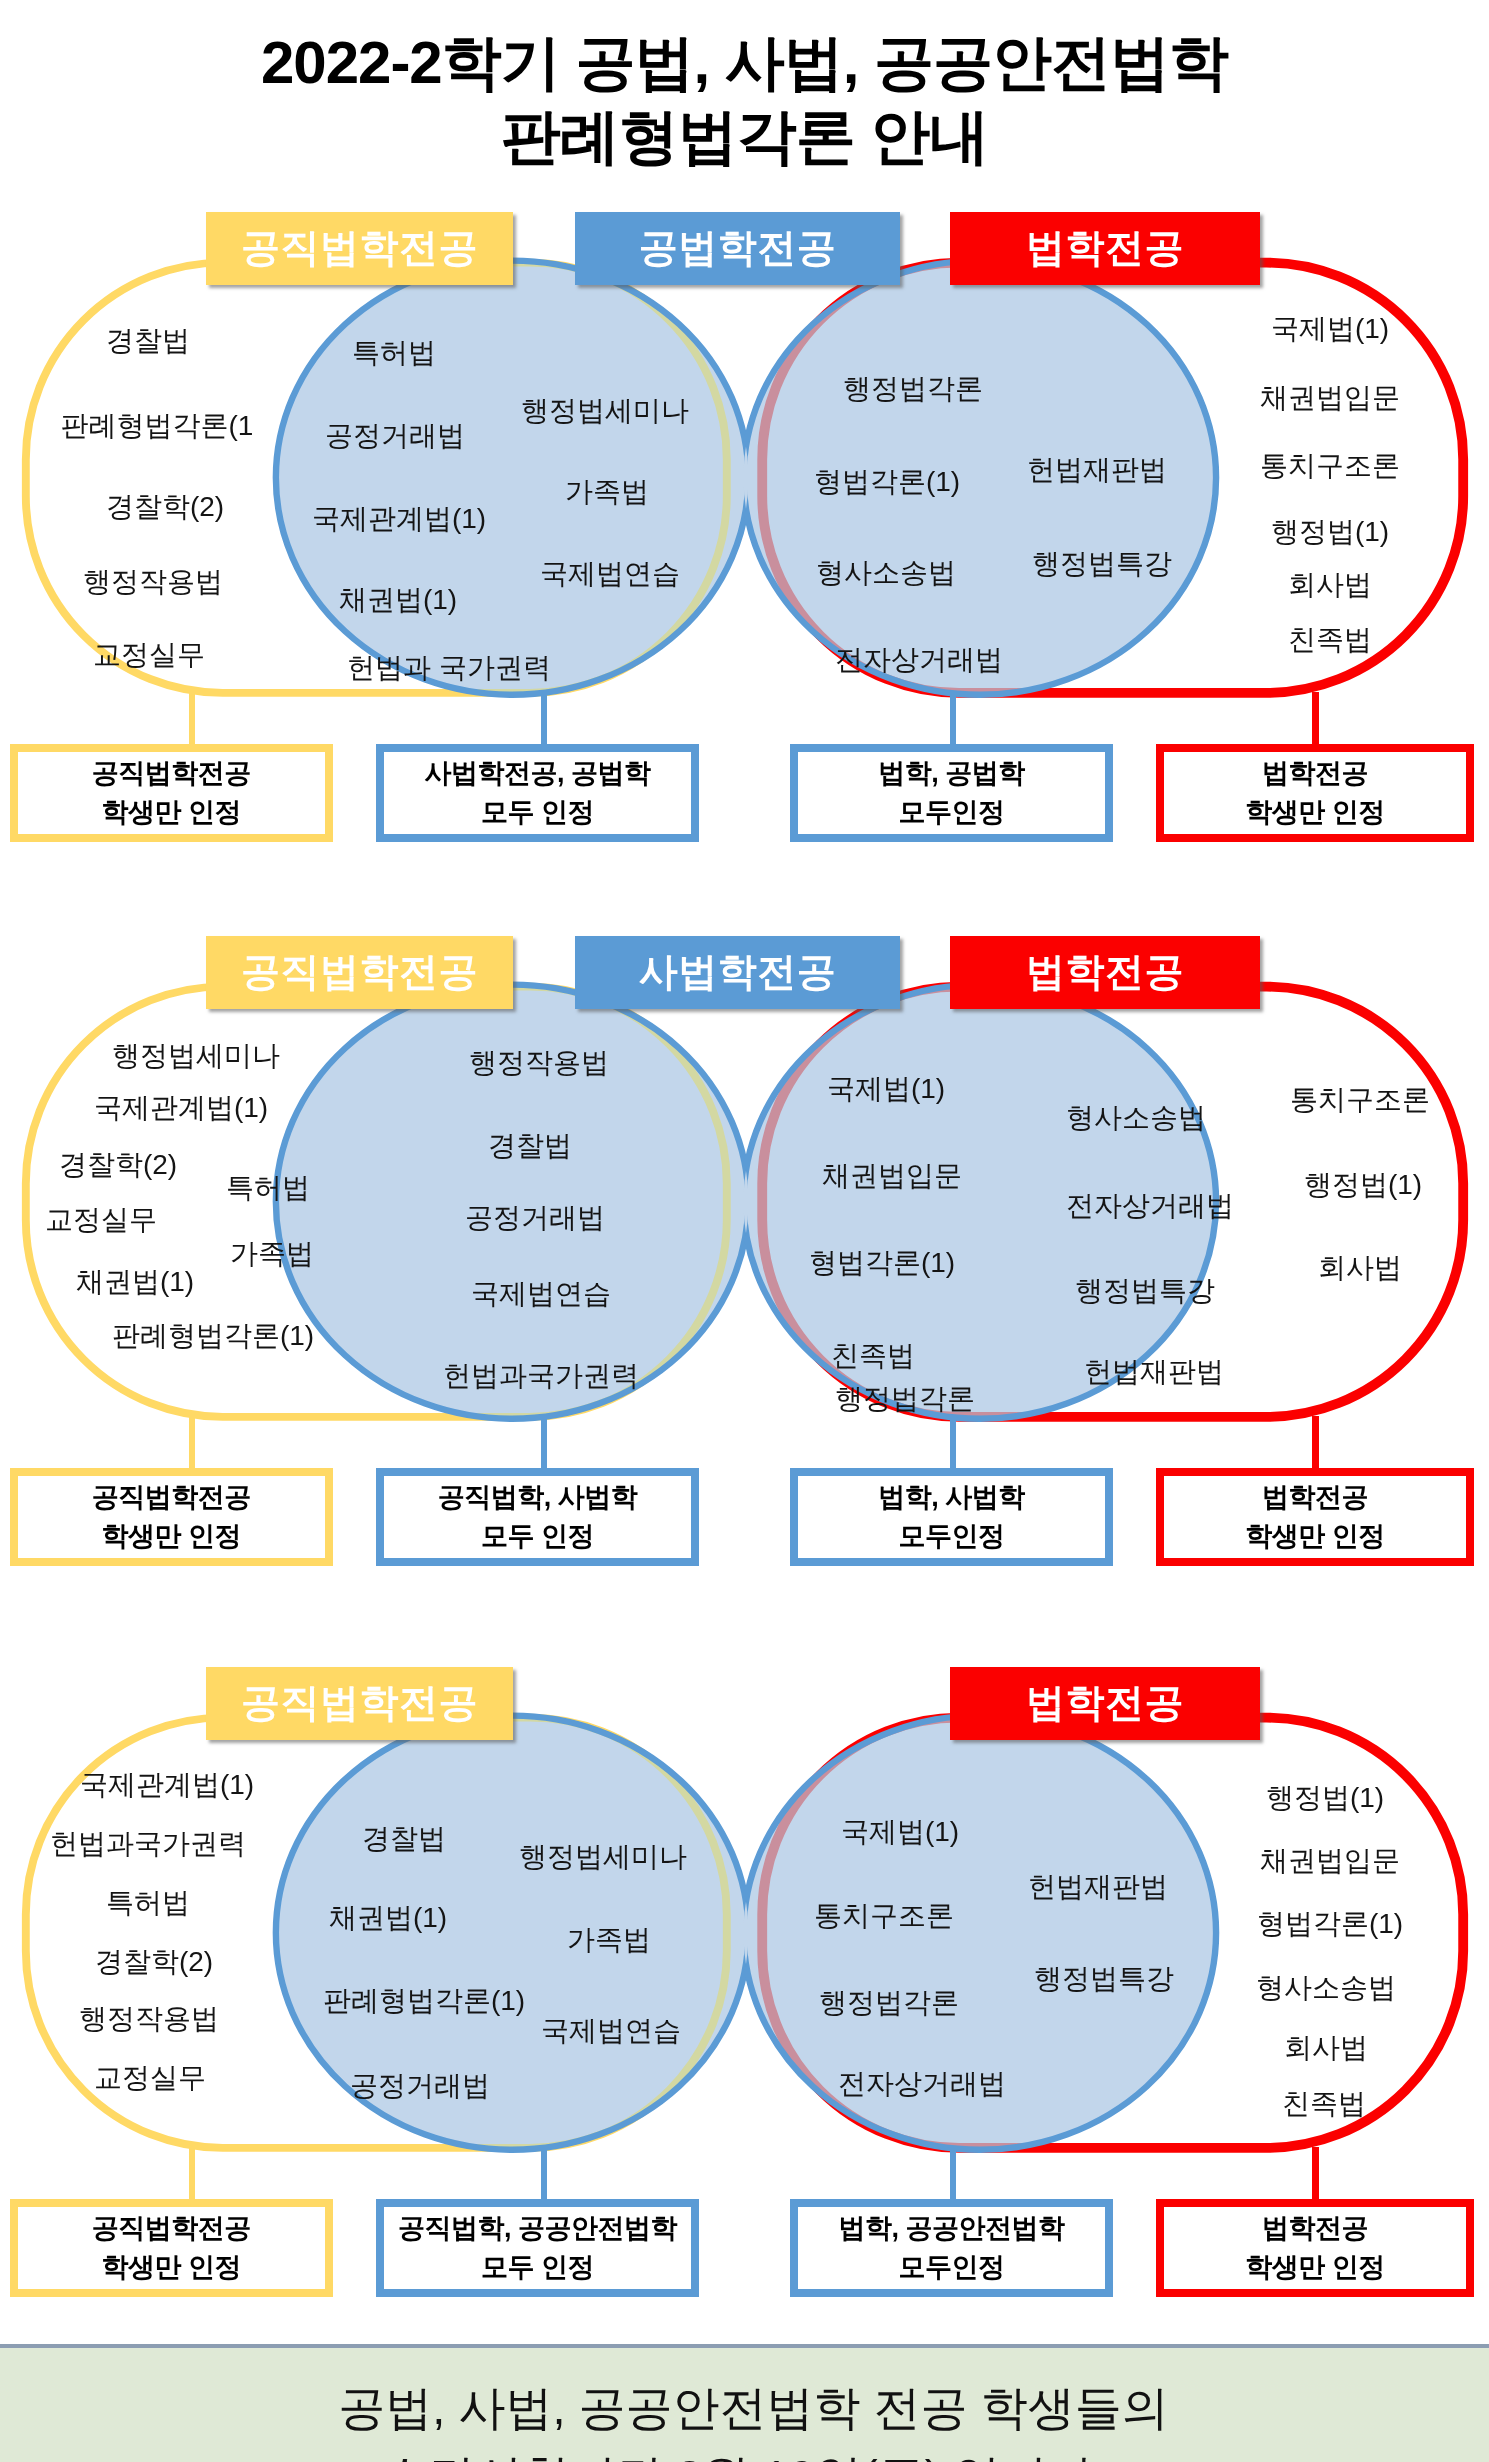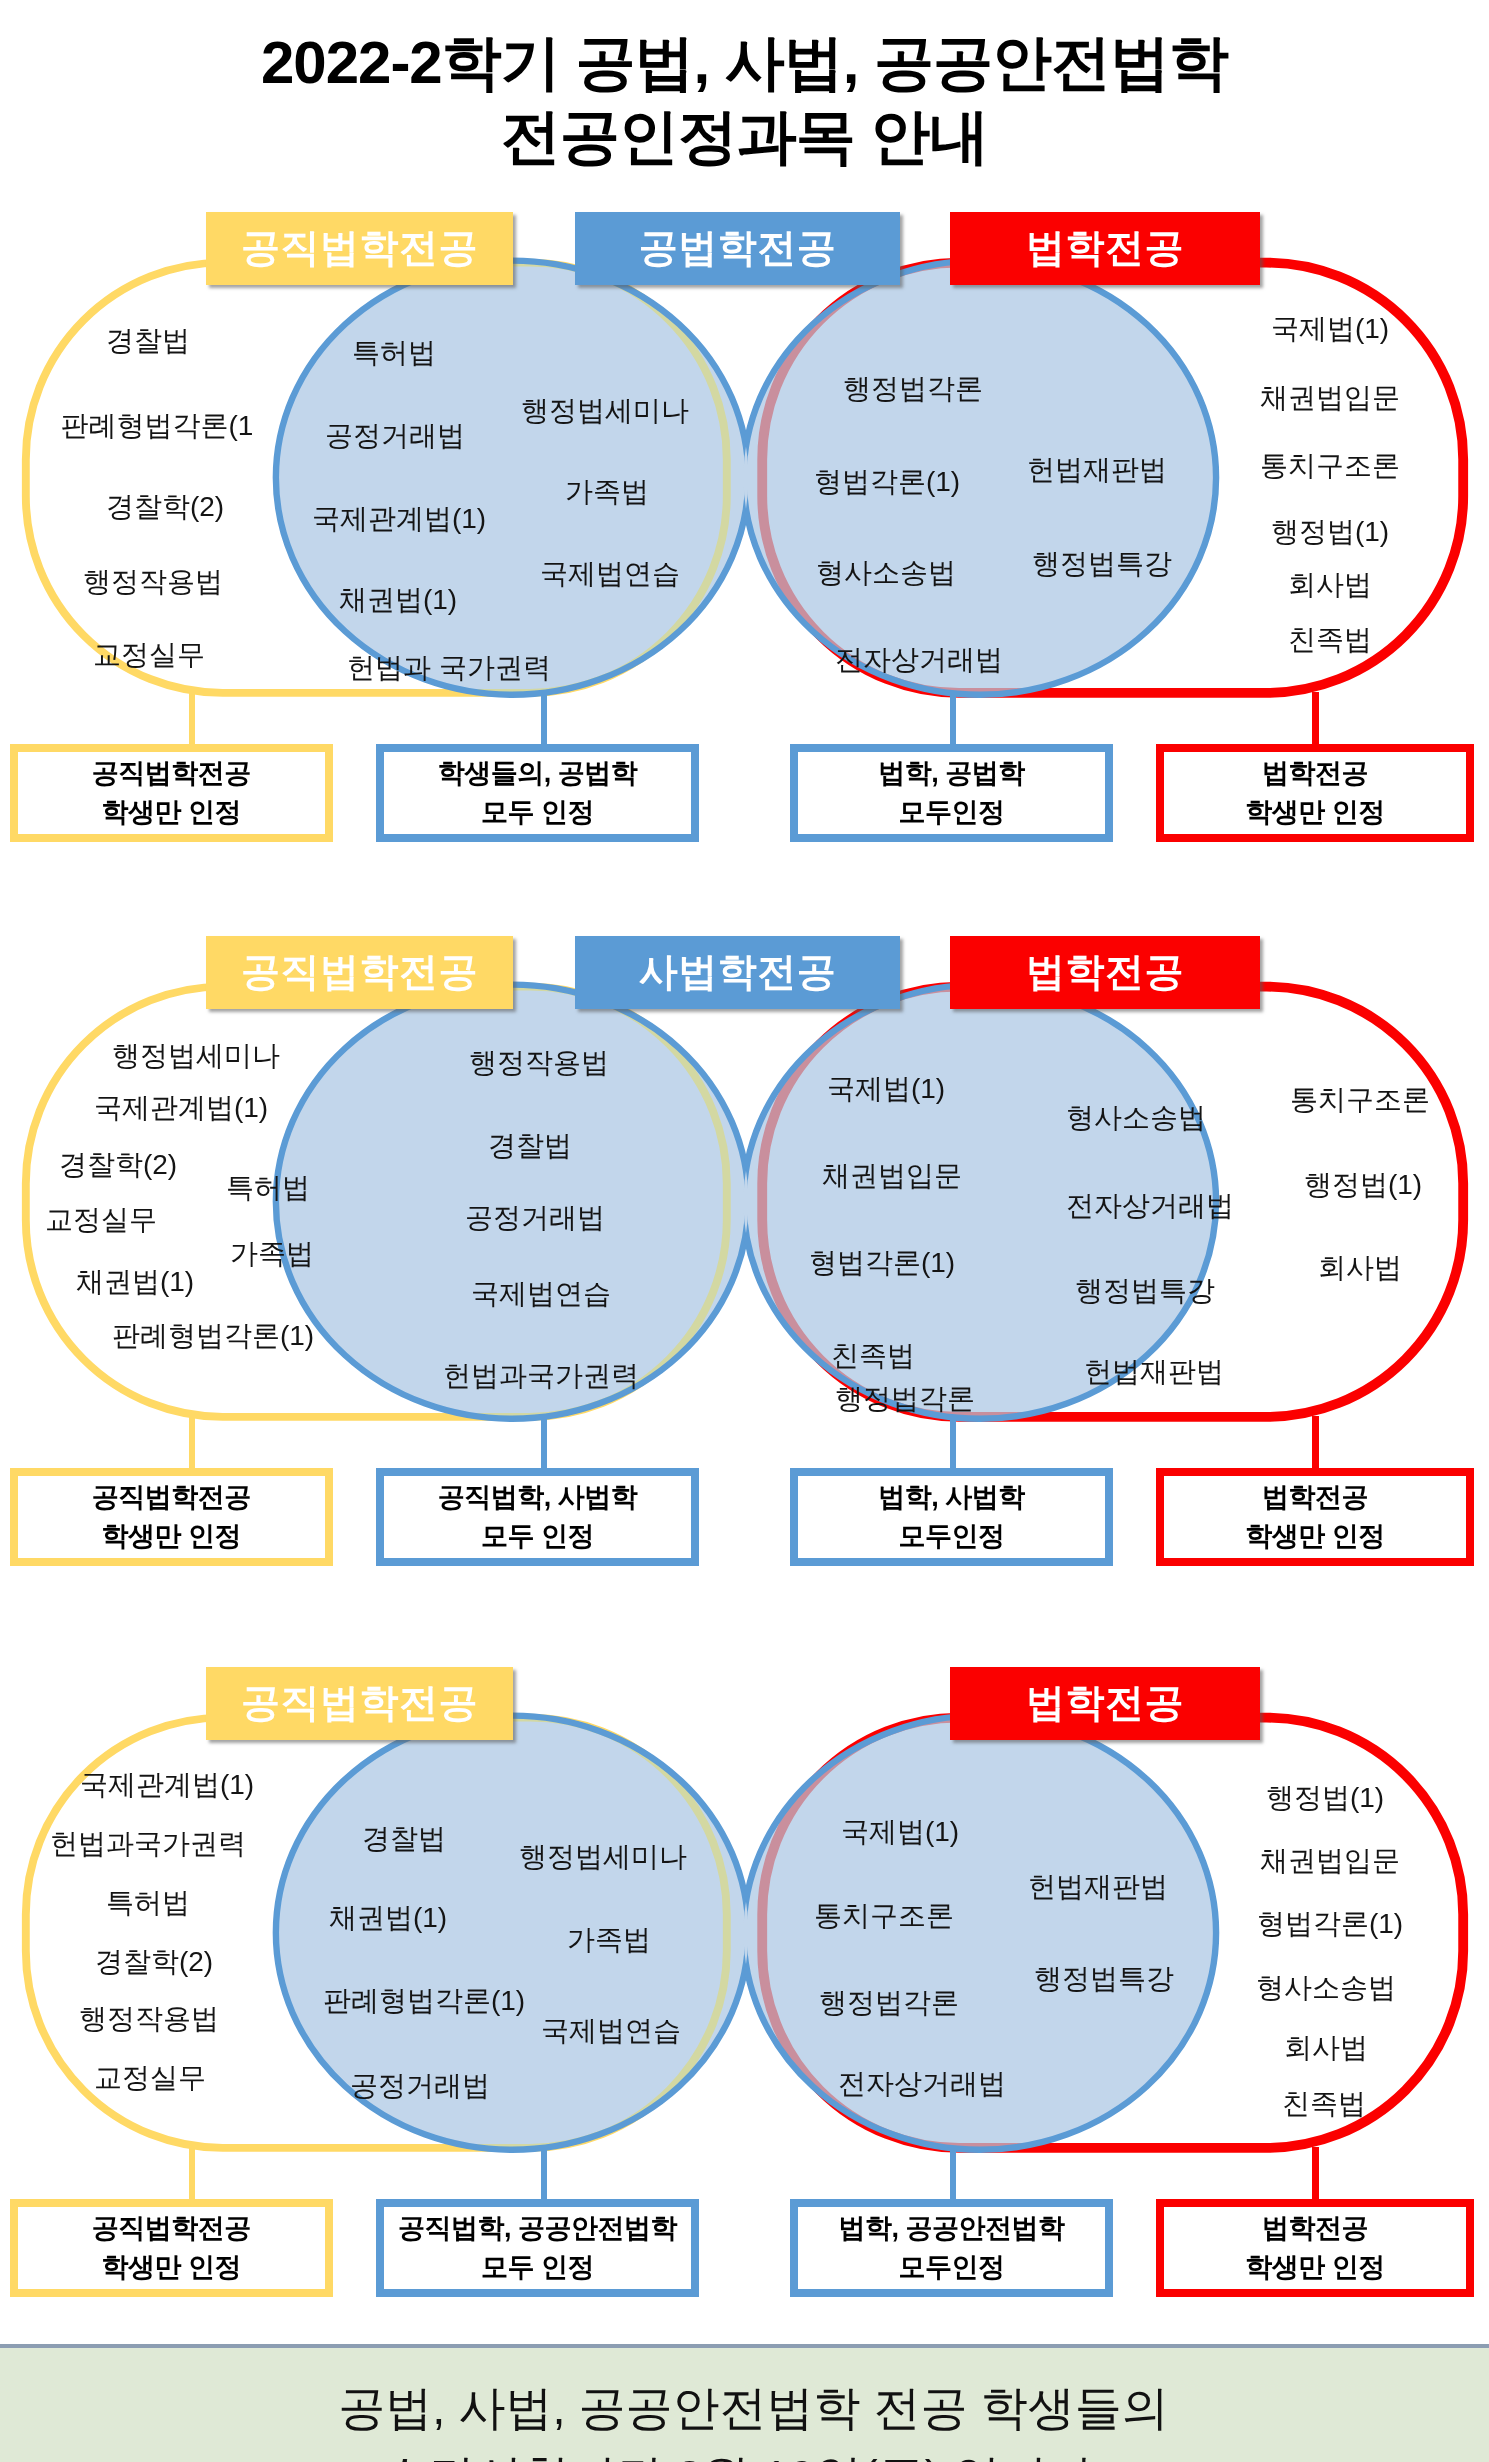--- a/index.html
+++ b/index.html
@@ -54,21 +54,21 @@
   }
   .footer .f-line{position:absolute;left:0;width:100%;text-align:center;white-space:nowrap;}
   .f1{top:28.6px;font-size:47px;color:#111;padding-left:9px;}
   .f2{top:98px;font-size:47px;color:#111;}
 </style>
 </head>
 <body>
 
 <div class="page-title">
   <div>2022-2학기 공법, 사법, 공공안전법학</div>
-  <div>전공인정과목 안내</div>
+  <div>판례형법각론 안내</div>
 </div>
 
 <div class="sect sect-0">
   <svg class="venn" width="1489" height="635" viewBox="0 0 3024 1290">
     <defs>
       <clipPath id="un-a">
           <ellipse cx="1040" cy="550" rx="480" ry="441"></ellipse>
           <ellipse cx="1990" cy="550" rx="480" ry="441"></ellipse>
         </clipPath>
       <mask id="nr-a">
@@ -138,21 +138,21 @@
       <div class="course" style="left: 1330px; top: 433px;">친족법</div>
     </div>
   <div class="lbl lbl-0 yellow">
       <div class="lbl-inner">
         <span>공직법학전공</span>
         <span>학생만 인정</span>
       </div>
     </div>
   <div class="lbl lbl-1 blue">
       <div class="lbl-inner">
-        <span>학생들의, 공법학</span>
+        <span>사법학전공, 공법학</span>
         <span>모두 인정</span>
       </div>
     </div>
   <div class="lbl lbl-2 blue">
       <div class="lbl-inner">
         <span>법학, 공법학</span>
         <span>모두인정</span>
       </div>
     </div>
   <div class="lbl lbl-3 red">

